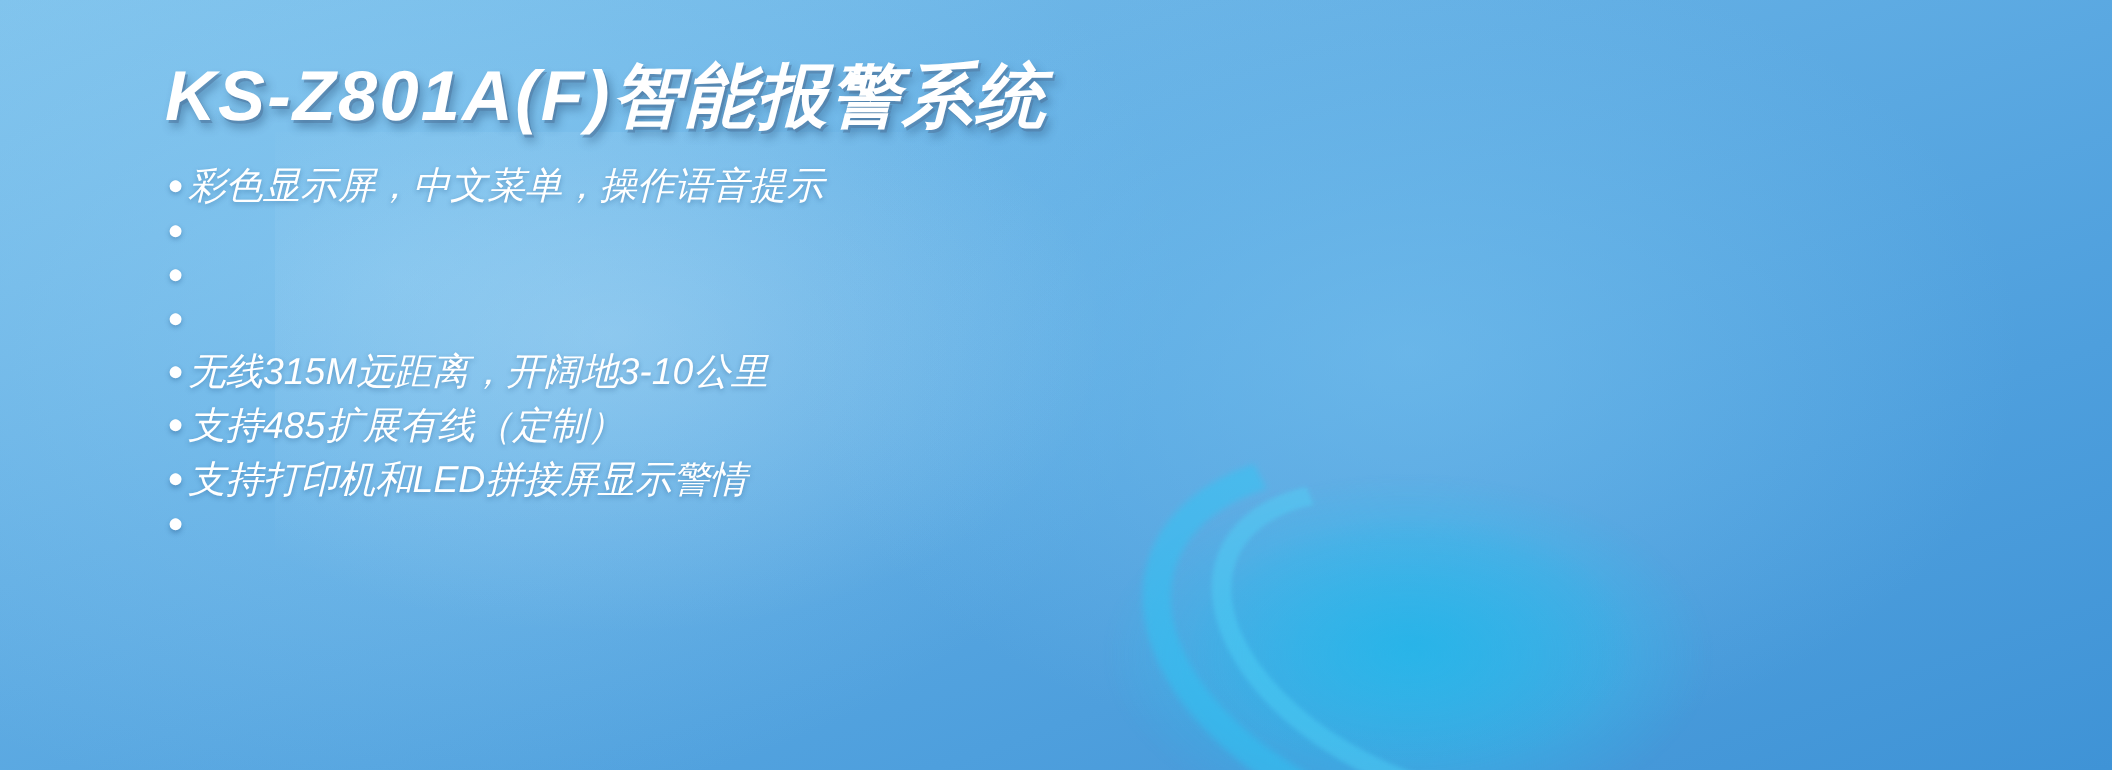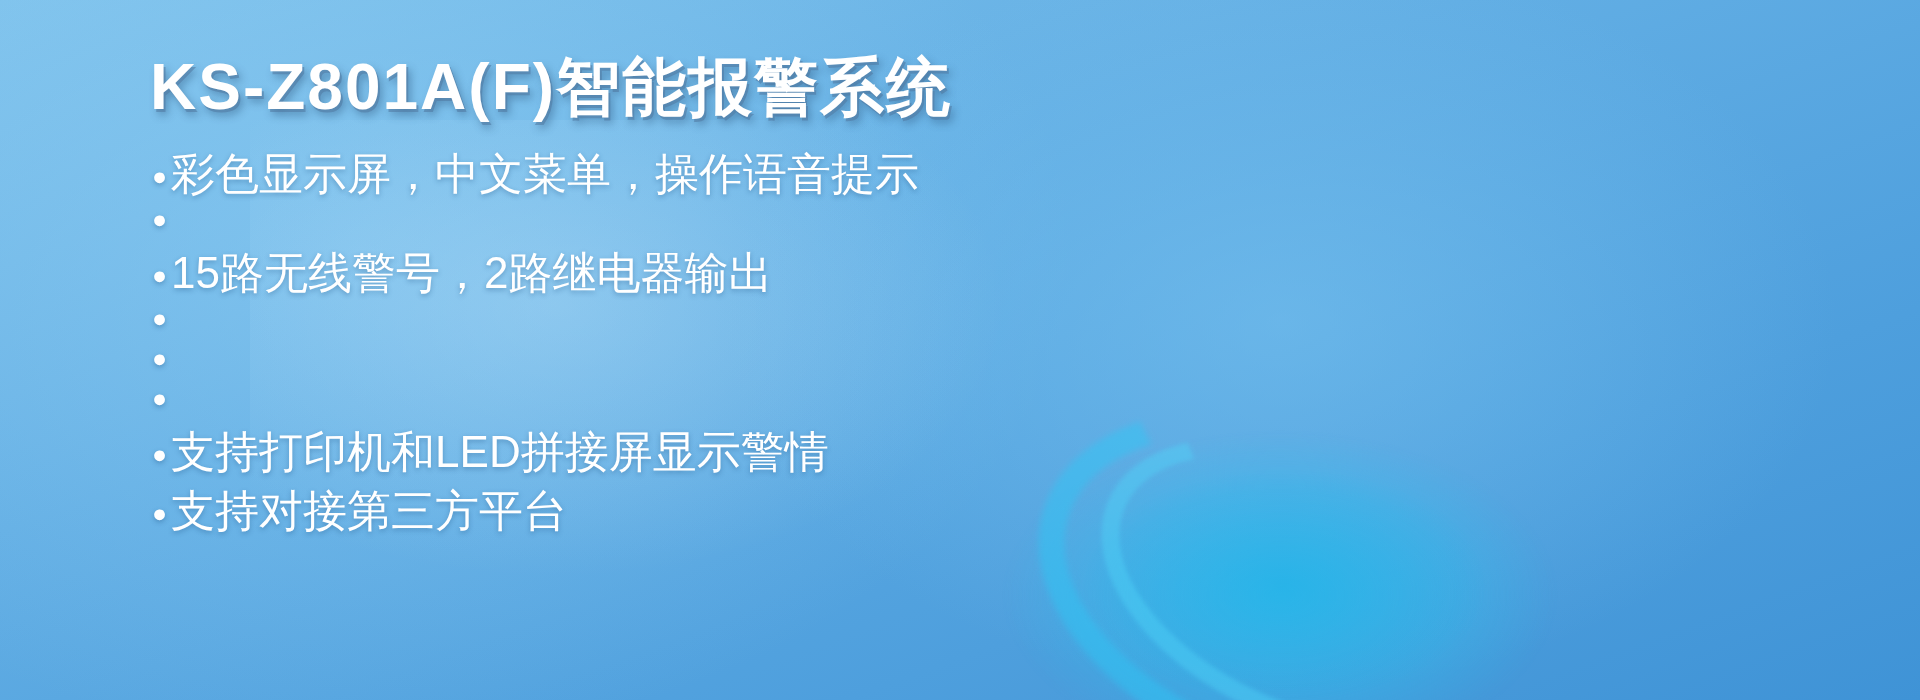--- a/index.html
+++ b/index.html
@@ -27,41 +27,41 @@
        transform:rotate(18deg);filter:blur(3px);}
   .swarc2{position:absolute;left:1090px;top:455px;width:400px;height:230px;
        border:18px solid rgba(80,215,250,0.40);border-radius:50%;
        border-top-color:transparent;border-right-color:transparent;
        transform:rotate(24deg);filter:blur(2px);}
   .glow{position:absolute;left:250px;top:120px;width:760px;height:460px;
        background:radial-gradient(ellipse at 40% 40%, rgba(200,232,250,0.30) 0%, rgba(200,232,250,0) 70%);
        pointer-events:none;}
 
   
-  #content{position:absolute;left:0;top:0;width:1000px;height:607px;}
+  #content{position:absolute;left:0;top:0;width:1000px;height:607px;font-style:italic;}
   #title{
     position:absolute;left:150px;top:52px;
     font-size:64px;font-weight:700;color:#ffffff;letter-spacing:2px;
     white-space:nowrap;line-height:1.1;
     text-shadow:
       2px 3px 0 rgba(80,120,160,0.55),
       4px 6px 9px rgba(40,80,120,0.45);
   }
   #features{position:absolute;left:152px;top:152px;width:840px;}
   .feature{
     display:flex;align-items:baseline;
     color:#ffffff;font-size:35px;font-weight:500;line-height:1;
     margin-bottom:15px;white-space:nowrap;
     text-shadow:0 2px 5px rgba(30,80,130,0.38);
   }
   .bullet{
     font-size:25px;line-height:1;margin-right:4px;
     position:relative;top:-4px;color:#ffffff;
   }
-  .ftext{font-size:44px;}
+  .ftext{font-size:34px;}
 
   
   #device{position:absolute;left:960px;top:0;width:700px;height:700px;}
 </style>
 </head>
 <body>
 
 <div id="banner">
 
   <div class="glow"></div>
@@ -80,43 +80,43 @@
         <span class="bullet">●</span>
         <span class="ftext">彩色显示屏，中文菜单，操作语音提示</span>
       </div>
 
       <div class="feature">
         <span class="bullet">●</span>
       </div>
 
       <div class="feature">
         <span class="bullet">●</span>
-        <span class="ftext">15路无线警号，2路继电器输出</span>
       </div>
 
       <div class="feature">
         <span class="bullet">●</span>
       </div>
 
       <div class="feature">
         <span class="bullet">●</span>
+        <span class="ftext">无线315M远距离，开阔地3-10公里</span>
       </div>
 
       <div class="feature">
         <span class="bullet">●</span>
+        <span class="ftext">支持485扩展有线（定制）</span>
       </div>
 
       <div class="feature">
         <span class="bullet">●</span>
         <span class="ftext">支持打印机和LED拼接屏显示警情</span>
       </div>
 
       <div class="feature">
         <span class="bullet">●</span>
-        <span class="ftext">支持对接第三方平台</span>
       </div>
 
     </div>
   </div>
 
   <div id="device">
 
     
     
     

